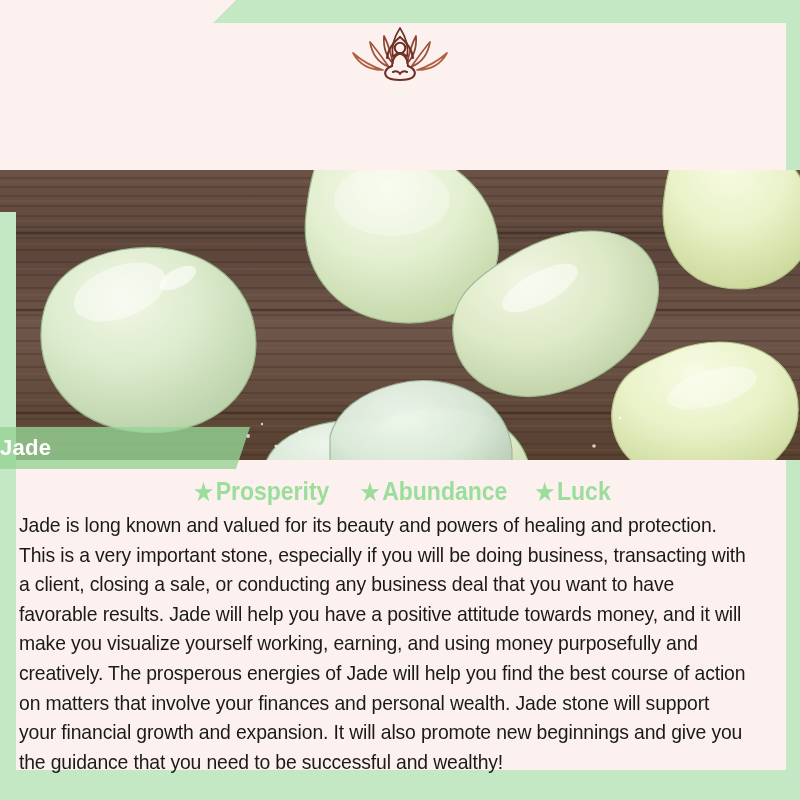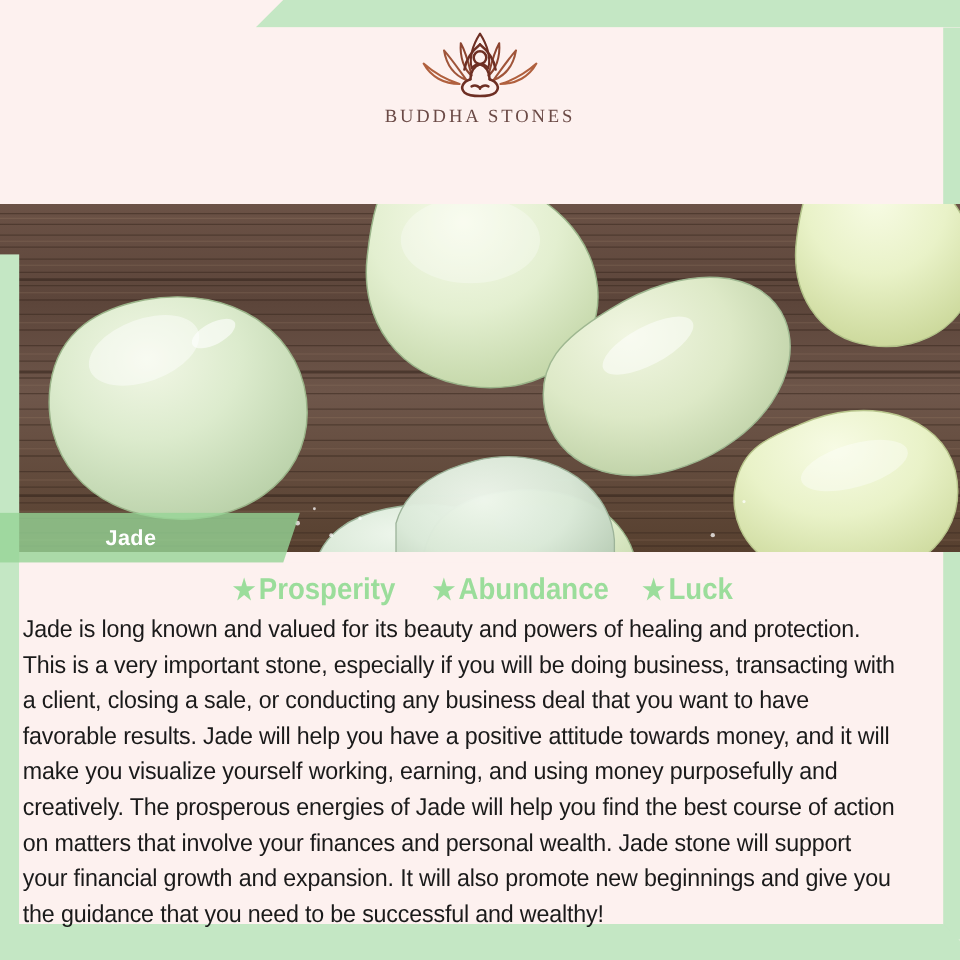--- a/index.html
+++ b/index.html
@@ -138,22 +138,21 @@
     top: 427px;
     width: 250px;
     height: 42px;
     background: rgba(150, 212, 150, 0.80);
     clip-path: polygon(0 0, 100% 0, calc(100% - 14px) 100%, 0 100%);
     display: flex;
     align-items: center;
     z-index: 6;
   }
   .jade-band .jade-text {
-    margin-left: 88px;
-    font-size: 18px;
+    font-size: 22px;
     font-weight: bold;
     color: #ffffff;
     letter-spacing: 0.3px;
   }
 
   
   .content {
     position: absolute;
     left: 16px;
     top: 469px;
@@ -234,21 +233,20 @@
           <circle cx="126" cy="52" r="10.5"></circle>
 
           <path d="M126 63 C 116 66, 110 76, 110 88"></path>
           <path d="M126 63 C 136 66, 142 76, 142 88"></path>
 
           <path d="M110 88 C 98 92, 92 102, 100 110 C 110 118, 142 118, 152 110 C 160 102, 154 92, 142 88"></path>
 
           <path d="M112 100 C 120 96, 126 102, 126 104 C 126 102, 132 96, 140 100"></path>
         </g>
       </svg>
-      <div class="logo-text">BUDDHA STONES</div>
     </div>
   </div>
 
   <div class="photo">
     <svg width="800" height="290" viewBox="0 0 800 290" preserveAspectRatio="none">
       <defs>
         <linearGradient id="wood" x1="0" y1="0" x2="0" y2="1">
           <stop offset="0%" stop-color="#6b5246"></stop>
           <stop offset="28%" stop-color="#5c453a"></stop>
           <stop offset="55%" stop-color="#6e564a"></stop>

